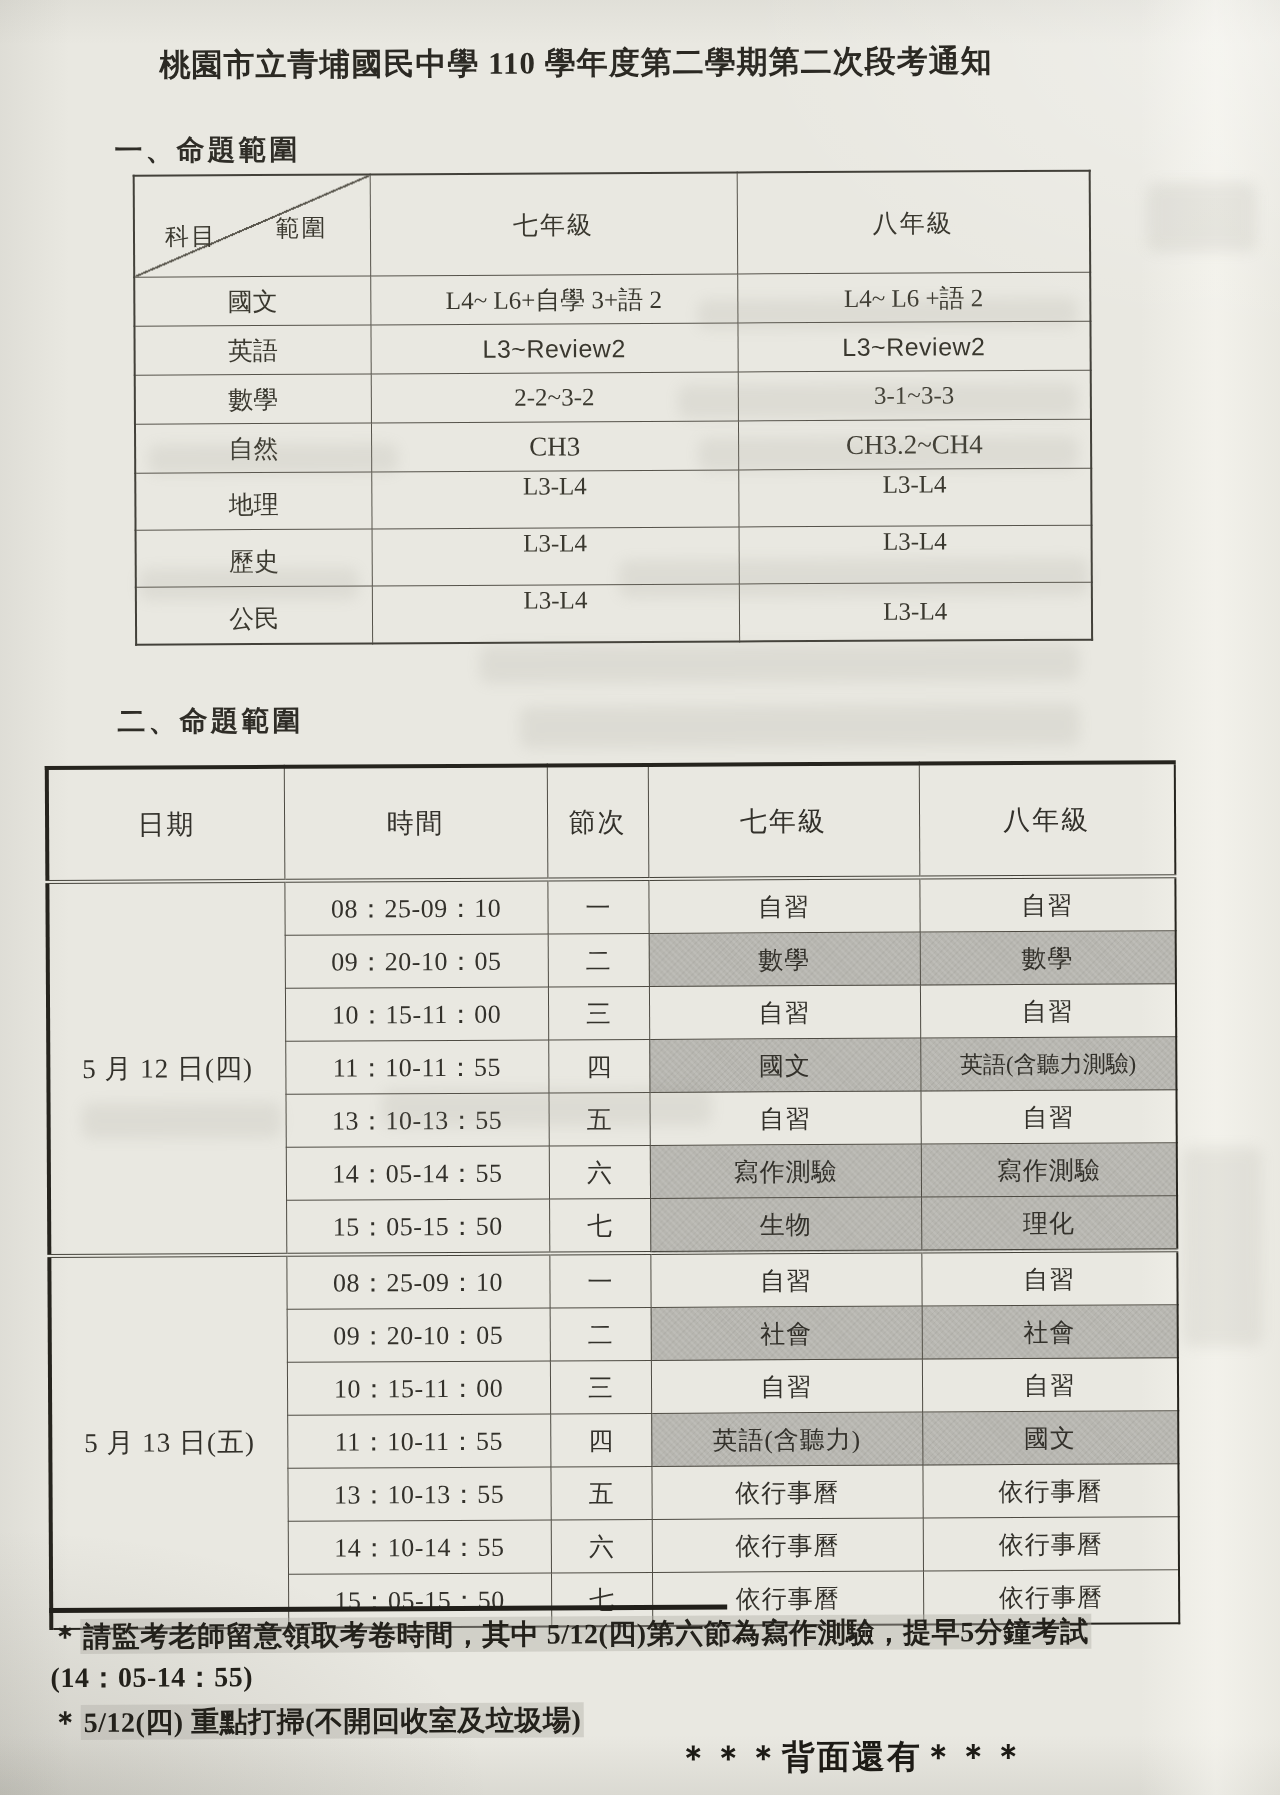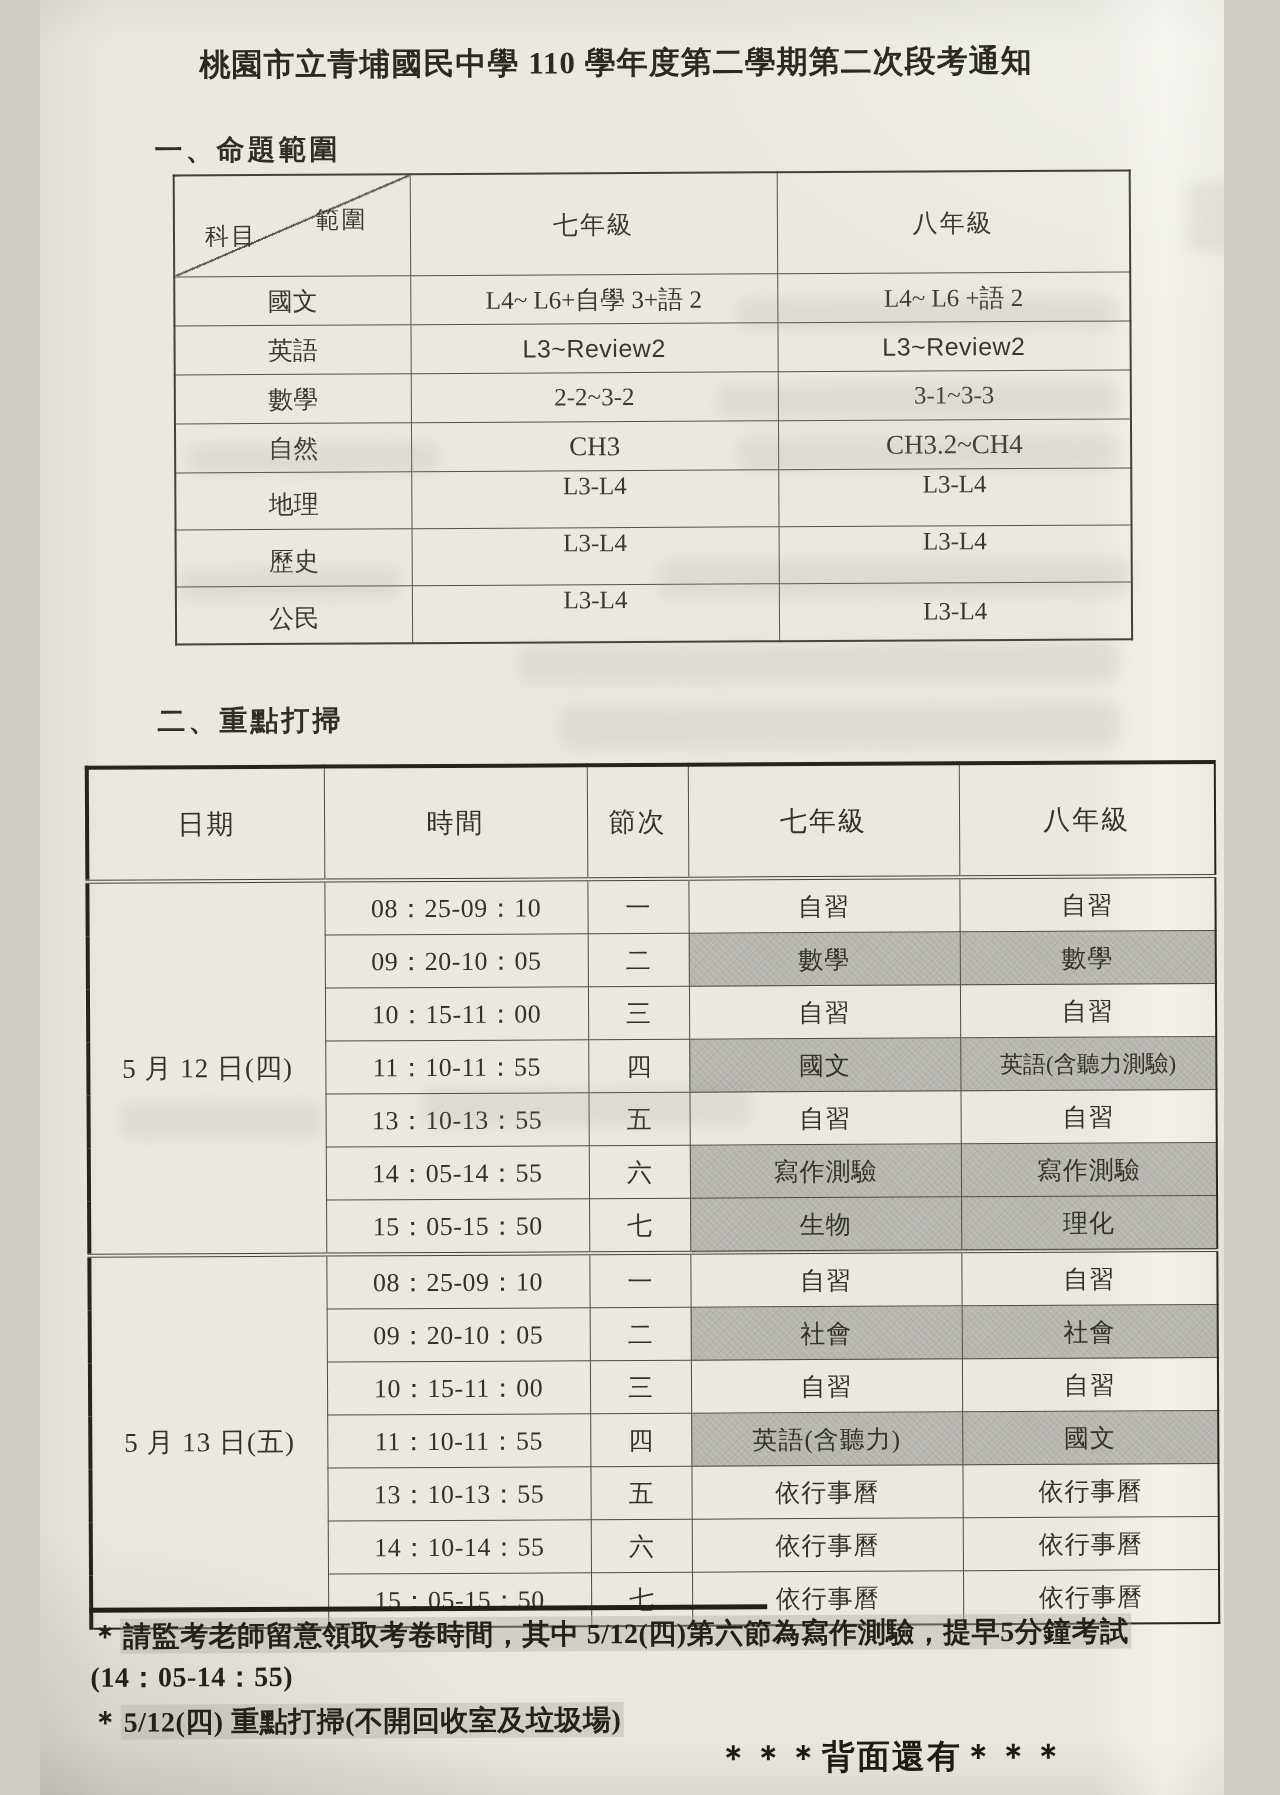--- a/index.html
+++ b/index.html
@@ -1,48 +1,47 @@
 <!DOCTYPE html>
 <html><head>
 <meta charset="utf-8">
 <style>
   html,body{margin:0;padding:0;background:#cfcdc6;}
   .page{
-    position:relative;width:1184px;height:1795px;overflow:hidden;
+    position:relative;width:1280px;height:1795px;overflow:hidden;
     background-color:#e9e8e1;
     background-image:
       radial-gradient(700px 380px at 0% 100%, rgba(70,68,58,0.16), transparent 70%),
       radial-gradient(900px 500px at 100% 2%, rgba(255,255,255,0.30), transparent 60%),
       linear-gradient(to right, rgba(96,94,85,0.08), rgba(96,94,85,0) 70px),
       linear-gradient(to right, transparent 89%, rgba(250,249,243,0.55) 95%, rgba(236,234,226,0.25)),
       linear-gradient(to bottom, rgba(110,108,98,0.07), transparent 45px),
       linear-gradient(to top, rgba(90,88,78,0.10), transparent 60px);
     font-family:"Liberation Serif","DejaVu Serif",serif;
     color:#2e2c26;
-    margin-left:40px;
   }
   .tilt{position:absolute;inset:0;transform:rotate(-0.3deg);transform-origin:50% 45%;}
 
   .title{
     position:absolute;left:0;top:42px;width:1160px;margin:0;
     text-align:center;font-size:31px;font-weight:700;letter-spacing:1px;color:#2b2923;
   }
   .sec-heading{position:absolute;font-size:28px;font-weight:600;letter-spacing:3px;color:#2f2d27;}
   .sh1{left:118px;top:129px;}
   .sh2{left:118px;top:700px;}
 
   
   table{border-collapse:collapse;table-layout:fixed;}
   .t1{position:absolute;left:136px;top:172px;width:956px;border:2px solid #43413a;}
   .t1 td{border:1px solid #56534b;text-align:center;font-size:25px;color:#3a382f;padding:0;}
   .t1 .hdrow td{height:100px;font-size:25px;letter-spacing:2px;}
   .t1 .brow td{height:48px;}
   .corner{position:relative;
     background-image:linear-gradient(to bottom right,transparent calc(50% - 1px),#5a574e calc(50% - 1px),#5a574e calc(50% + 1px),transparent calc(50% + 1px));}
-  .corner .c-tr{position:absolute;top:28px;right:42px;font-size:24px;letter-spacing:2px;}
+  .corner .c-tr{position:absolute;top:36px;right:42px;font-size:24px;letter-spacing:2px;}
   .corner .c-bl{position:absolute;bottom:24px;left:30px;font-size:24px;letter-spacing:2px;}
   .t1 .eng{font-family:"Liberation Sans","DejaVu Sans",sans-serif;font-size:25px;letter-spacing:0.5px;}
   .t1 .vtop{vertical-align:top;line-height:1.05;padding-top:2px;}
   .t1 .vlow{vertical-align:bottom;padding-bottom:8px;}
   .t1 .big{font-size:27px;}
 
   
   .t2{position:absolute;left:45px;top:763px;width:1128px;
       border:2px solid #26241e;border-left-width:4px;border-top-width:4px;border-bottom-width:2px;}
   .t2 td{border:1px solid #4e4b43;text-align:center;color:#33312b;padding:0;}
@@ -130,21 +129,21 @@
           <td class="vtop">L3-L4</td>
         </tr>
         <tr class="brow">
           <td class="vlow">公民</td>
           <td class="vtop">L3-L4</td>
           <td>L3-L4</td>
         </tr>
       </tbody>
     </table>
 
-    <div class="sec-heading sh2">二、重點打掃</div>
+    <div class="sec-heading sh2">二、命題範圍</div>
 
     <table class="t2">
       <colgroup>
           <col style="width:237px">
           <col style="width:263px">
           <col style="width:101px">
           <col style="width:271px">
           <col style="width:256px">
         </colgroup>
       <tbody>

